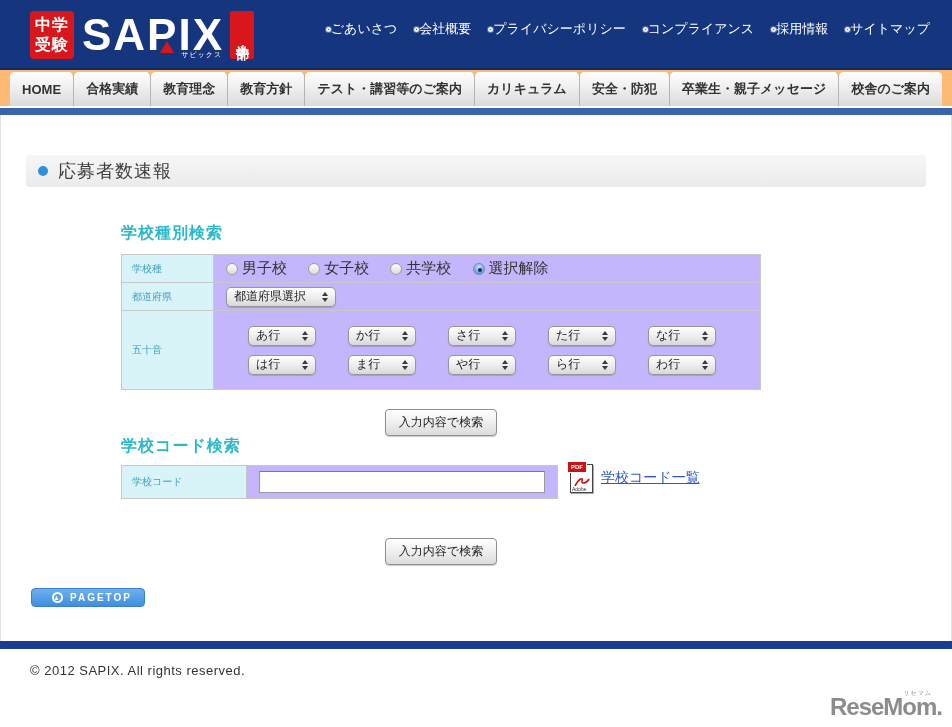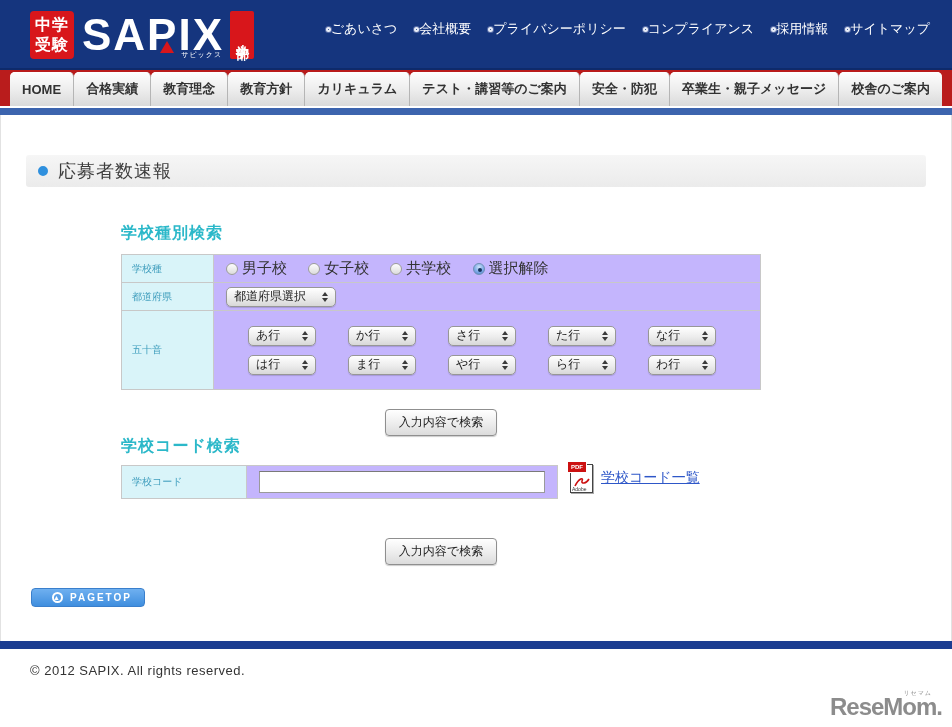--- a/index.html
+++ b/index.html
@@ -106,21 +106,21 @@
   .bullet-icon {
     width: 5px; height: 5px;
     border: 2px solid #e8edf8;
     border-radius: 50%;
     background: #15357e;
     box-shadow: 0 0 0 1px #5a6fa8;
     display: inline-block;
   }
 
   
-  .nav { background: #b91c1c; }
+  .nav { background: #fdba74; }
   .tabs {
     display: flex;
     margin: 0 10px;
     padding-top: 2px;
     height: 36px;
   }
   .tab {
     flex: 1 1 auto;
     display: flex;
     align-items: center;
@@ -402,22 +402,22 @@
         </a>
     </nav>
   </header>
 
   <div class="nav">
     <div class="tabs">
       <a class="tab">HOME</a>
       <a class="tab">合格実績</a>
       <a class="tab">教育理念</a>
       <a class="tab">教育方針</a>
+      <a class="tab">テスト・講習等のご案内</a>
       <a class="tab">カリキュラム</a>
-      <a class="tab">テスト・講習等のご案内</a>
       <a class="tab">安全・防犯</a>
       <a class="tab">卒業生・親子メッセージ</a>
       <a class="tab">校舎のご案内</a>
     </div>
     <div class="nav-gap"></div>
     <div class="nav-blue-bar"></div>
   </div>
 
   <div class="content-frame">
     <div class="title-bar">

